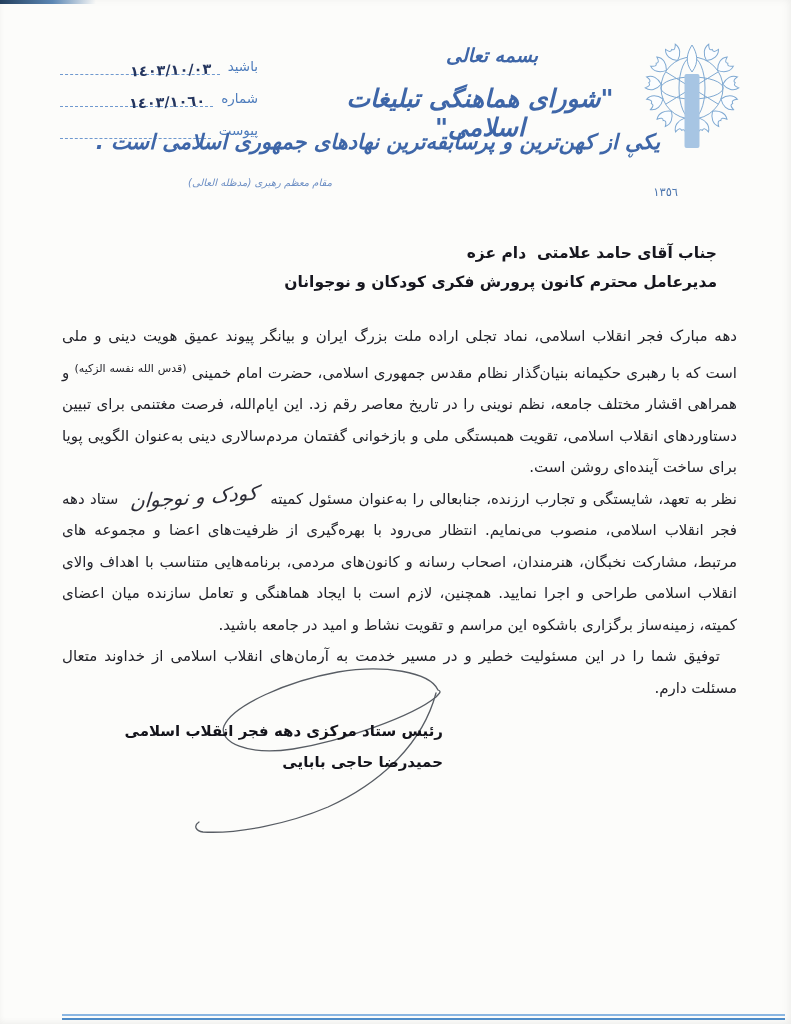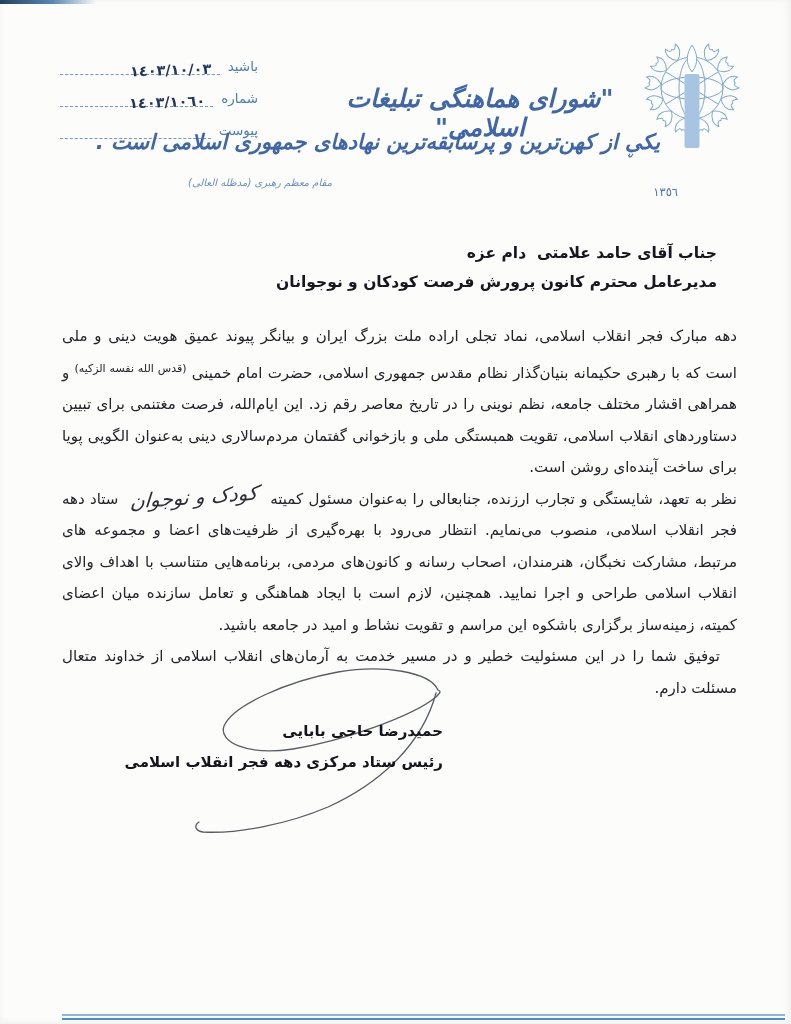--- a/index.html
+++ b/index.html
@@ -73,20 +73,21 @@
       </span>
     </div>
     <div class="meta-row">
       <span class="meta-label">پیوست</span>
       <span class="meta-line">
         <span class="meta-value"></span>
       </span>
     </div>
   </div>
 
+  <div class="cal l-bismillah">بسمه تعالی</div>
   <div class="cal l-orgname">"شورای هماهنگی تبلیغات اسلامی"</div>
   <div class="cal l-tagline">یکی از کهن‌ترین و پرسابقه‌ترین نهادهای جمهوری اسلامی است .</div>
   <div class="l-attrib">مقام معظم رهبری (مدظله العالی)</div>
 
   <svg class="logo-svg" width="160" height="184" viewBox="0 0 160 184" xmlns="http://www.w3.org/2000/svg">
     <defs>
       <path id="petal" d="M64 23 C70 19 72.5 13 69.5 7.5 C67.5 11.5 65.8 12.5 64 10.5 C62.2 12.5 60.5 11.5 58.5 7.5 C55.5 13 58 19 64 23 Z"></path>
     </defs>
     <g fill="#fbfdff" stroke="#7fa9d2" stroke-width="1">
       <use href="#petal" transform="rotate(27.7 64 54)"></use>
@@ -110,36 +111,36 @@
       <line x1="38" y1="70" x2="90" y2="38"></line>
     </g>
     <path d="M64 11 C69 19 71.5 28 64 38 C56.5 28 59 19 64 11 Z" fill="#fdfefe" stroke="#7fa9d2" stroke-width="1"></path>
     <rect x="56.5" y="40" width="15" height="74" rx="2" fill="#a7c5e3"></rect>
     <text x="4" y="124" transform="rotate(17 4 124)" font-size="12.5" font-style="italic" fill="#4a74ae" textLength="144" lengthAdjust="spacingAndGlyphs">شورای هماهنگی تبلیغات اسلامی</text>
     <text x="50" y="162" font-size="11.5" fill="#4a74ae" letter-spacing="2">١٣٥٦</text>
   </svg>
 
   <div class="addressee">
     <div>جناب آقای حامد علامتی&nbsp; دام عزه</div>
-    <div>مدیرعامل محترم کانون پرورش فرصت کودکان و نوجوانان</div>
+    <div>مدیرعامل محترم کانون پرورش فکری کودکان و نوجوانان</div>
   </div>
 
   <div class="letter-body">
     <p><span>دهه مبارک فجر انقلاب اسلامی، نماد تجلی اراده ملت بزرگ ایران و بیانگر پیوند عمیق هویت دینی و ملی است که با رهبری حکیمانه بنیان‌گذار نظام مقدس جمهوری اسلامی، حضرت امام خمینی</span> <span class="note">(قدس الله نفسه الزکیه)</span> <span>و همراهی اقشار مختلف جامعه، نظم نوینی را در تاریخ معاصر رقم زد. این ایام‌الله، فرصت مغتنمی برای تبیین دستاوردهای انقلاب اسلامی، تقویت همبستگی ملی و بازخوانی گفتمان مردم‌سالاری دینی به‌عنوان الگویی پویا برای ساخت آینده‌ای روشن است.</span></p>
     <p><span>نظر به تعهد، شایستگی و تجارب ارزنده، جنابعالی را به‌عنوان مسئول کمیته</span><span class="hand">کودک و نوجوان</span><span>ستاد دهه فجر انقلاب اسلامی، منصوب می‌نمایم. انتظار می‌رود با بهره‌گیری از ظرفیت‌های اعضا و مجموعه های مرتبط، مشارکت نخبگان، هنرمندان، اصحاب رسانه و کانون‌های مردمی، برنامه‌هایی متناسب با اهداف والای انقلاب اسلامی طراحی و اجرا نمایید. همچنین، لازم است با ایجاد هماهنگی و تعامل سازنده میان اعضای کمیته، زمینه‌ساز برگزاری باشکوه این مراسم و تقویت نشاط و امید در جامعه باشید.</span></p>
     <p class="para-last">توفیق شما را در این مسئولیت خطیر و در مسیر خدمت به آرمان‌های انقلاب اسلامی از خداوند متعال مسئلت دارم.</p>
   </div>
 
   <svg class="signature-svg" width="285" height="184" viewBox="0 0 285 184" xmlns="http://www.w3.org/2000/svg">
     <g fill="none" stroke="#585d64" stroke-width="1.3" stroke-linecap="round">
       <path d="M260 30 C252 12 205 4 160 12 C110 21 55 45 46 66 C40 82 70 96 115 89 C165 81 235 56 258 37 C263 32 263 31 260 30"></path>
       <path d="M258 33 C245 82 205 122 150 147 C110 164 60 174 25 172 C18 171 15 166 21 162"></path>
     </g>
   </svg>
 
   <div class="signer">
+    <div>رئیس ستاد مرکزی دهه فجر انقلاب اسلامی</div>
     <div>حمیدرضا حاجی بابایی</div>
-    <div>رئیس ستاد مرکزی دهه فجر انقلاب اسلامی</div>
   </div>
 
   <div class="footer-rule"></div>
 
 </div>
 
 </body></html>

